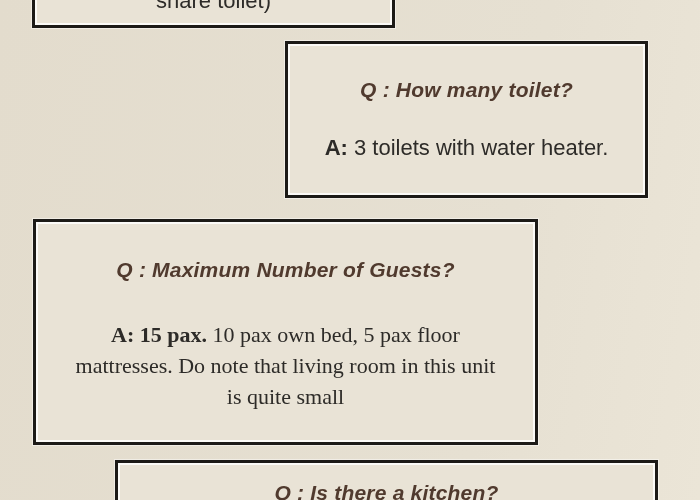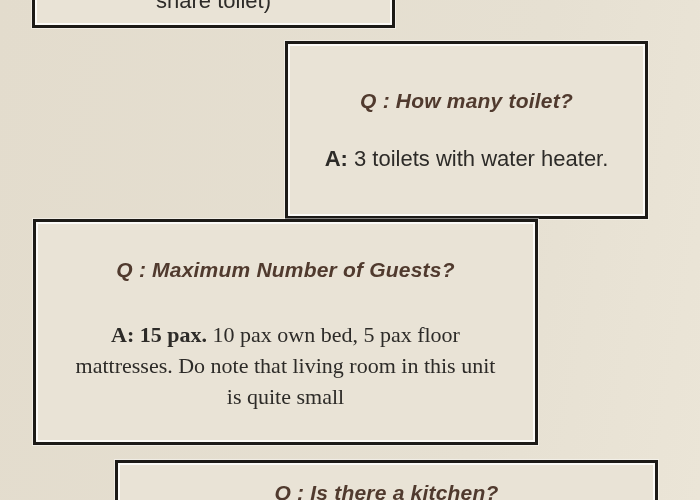--- a/index.html
+++ b/index.html
@@ -13,21 +13,21 @@
   .faq-card{
     position:absolute;
     box-sizing:border-box;
     background:#e9e3d6;
     border:3px solid #1c1a17;
     box-shadow:inset 0 0 0 2px rgba(255,255,255,.8), 0 0 0 1px rgba(255,255,255,.45);
     display:flex;flex-direction:column;align-items:center;
     text-align:center;
   }
   .card-1{left:32px;top:-58px;width:363px;height:86px;justify-content:flex-end;padding-bottom:9px;}
-  .card-2{left:285px;top:41px;width:363px;height:178px;justify-content:center;gap:29px;}
+  .card-2{left:285px;top:41px;width:363px;height:157px;justify-content:center;gap:29px;}
   .card-3{left:33px;top:219px;width:505px;height:226px;justify-content:center;gap:36px;padding-top:4px;}
   .card-4{left:115px;top:460px;width:543px;height:95px;justify-content:flex-start;padding-top:16px;}
   .question{
     font-weight:bold;font-style:italic;
     color:#503a2e;
     font-size:21px;line-height:27px;
     letter-spacing:.2px;
   }
   .answer{
     color:#2d2b28;

